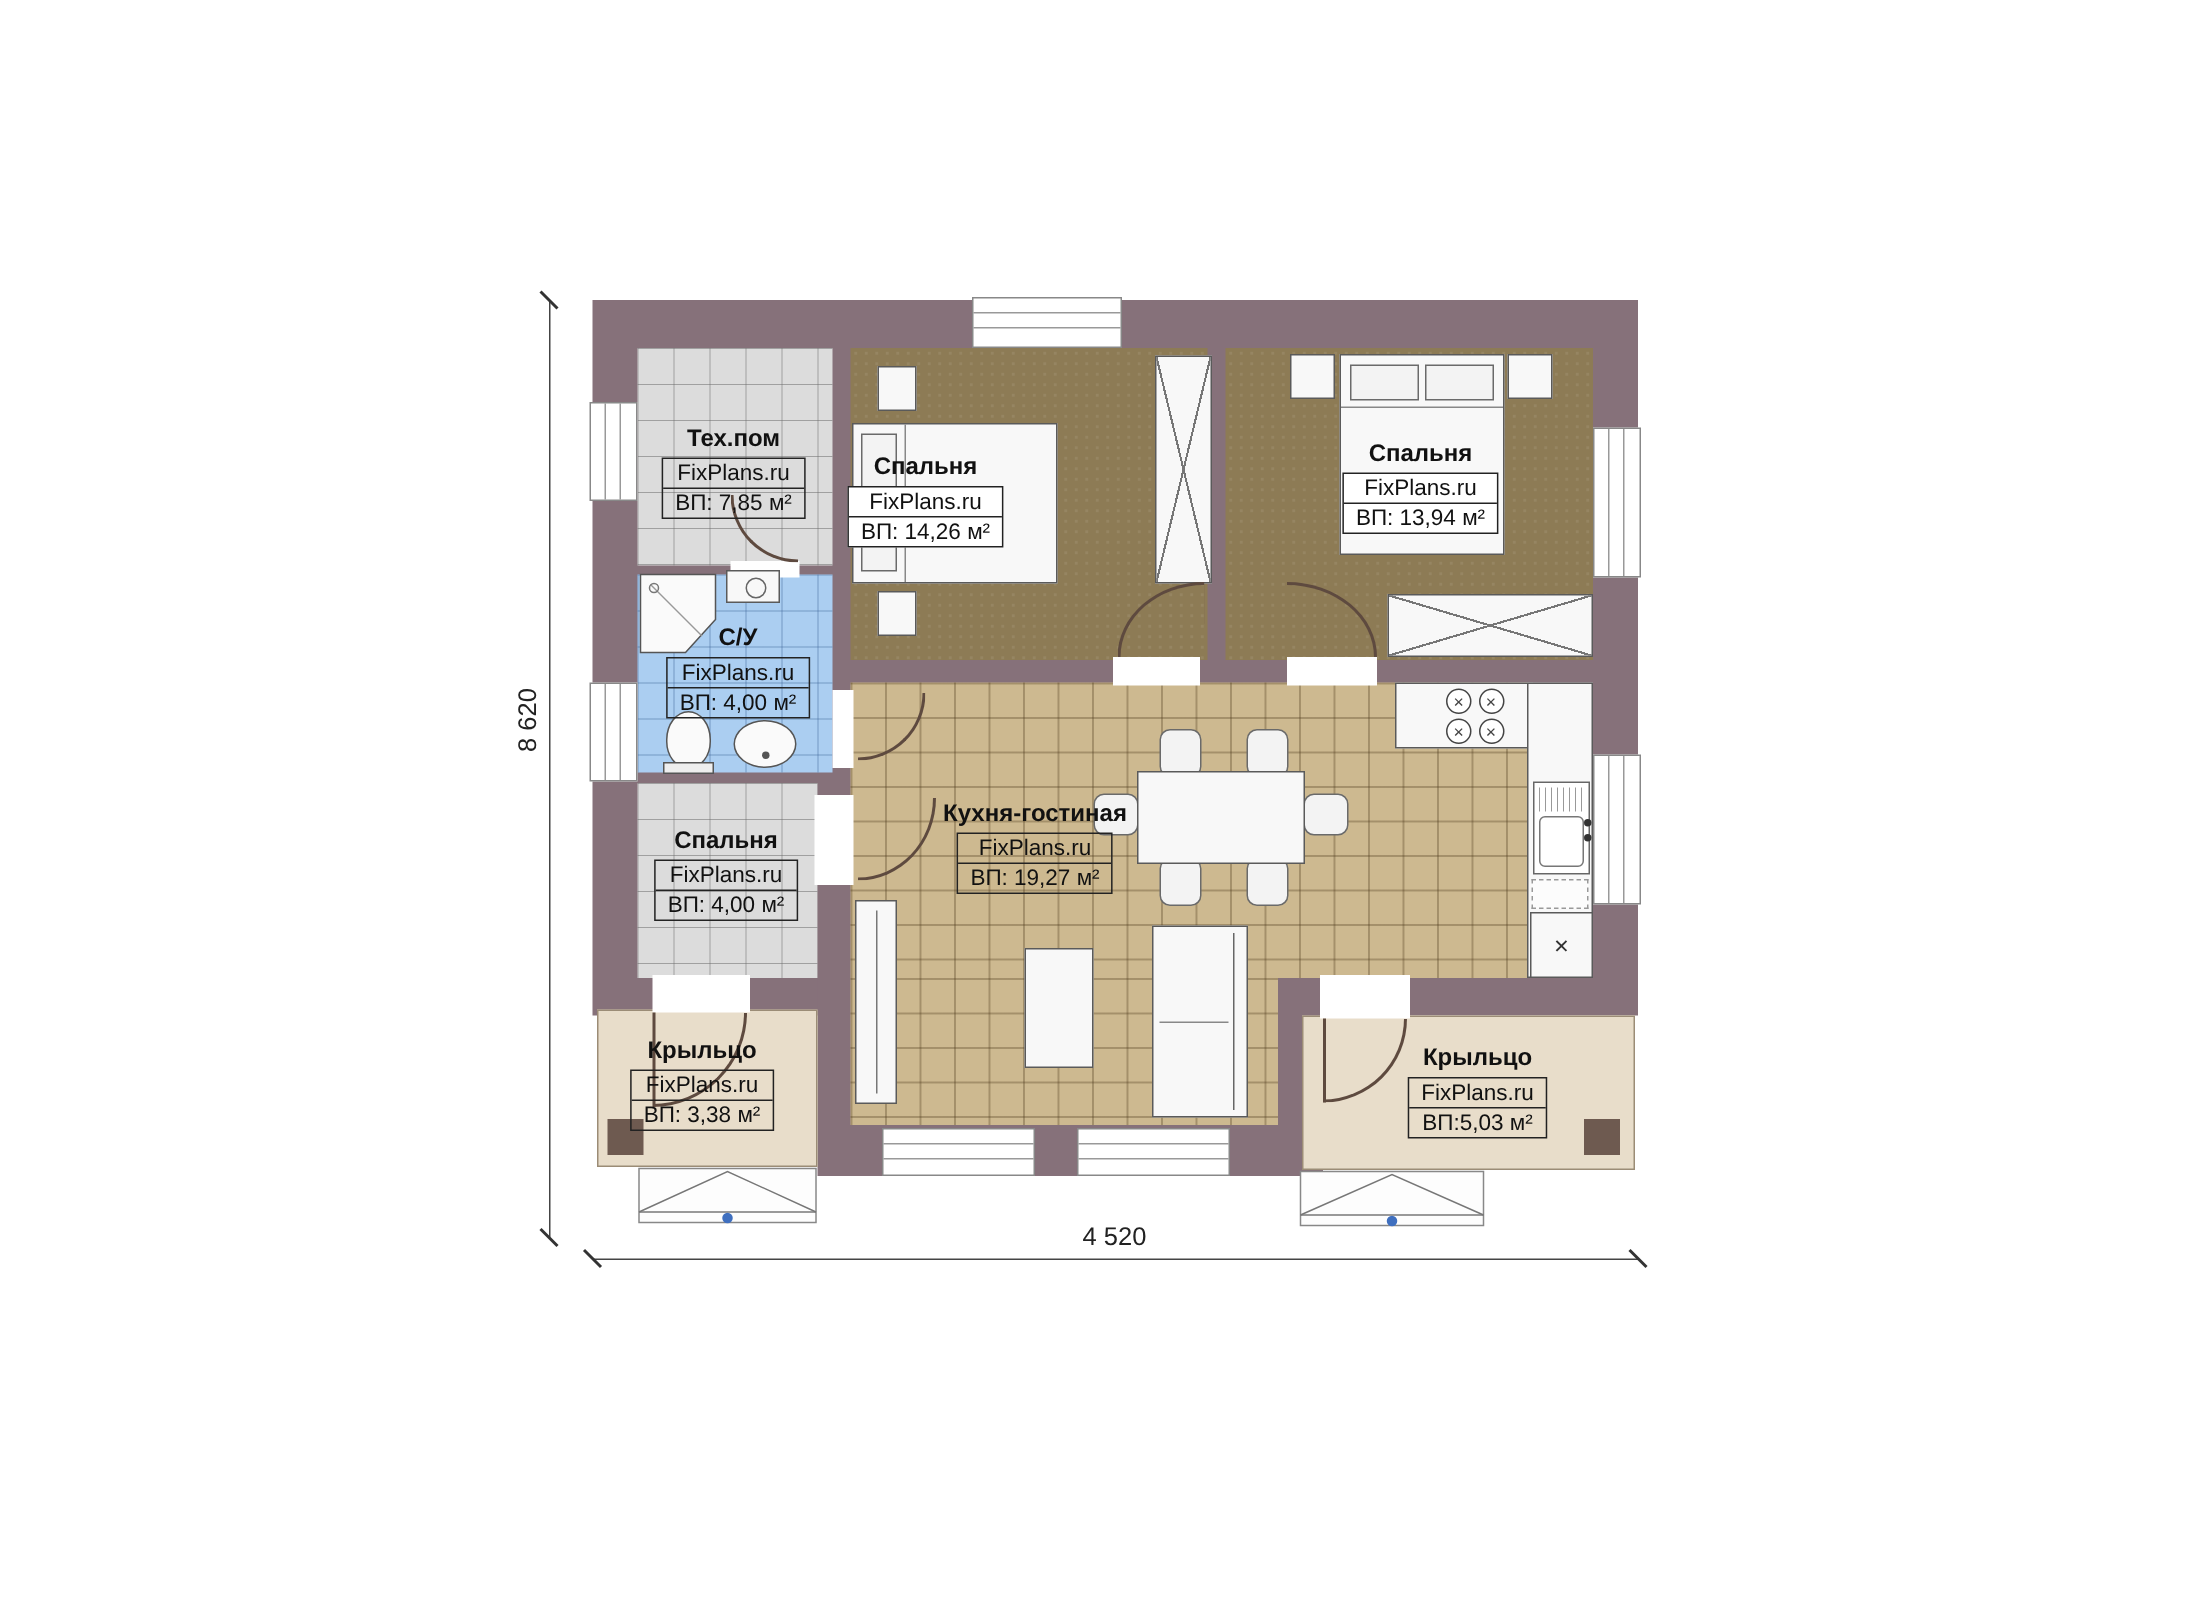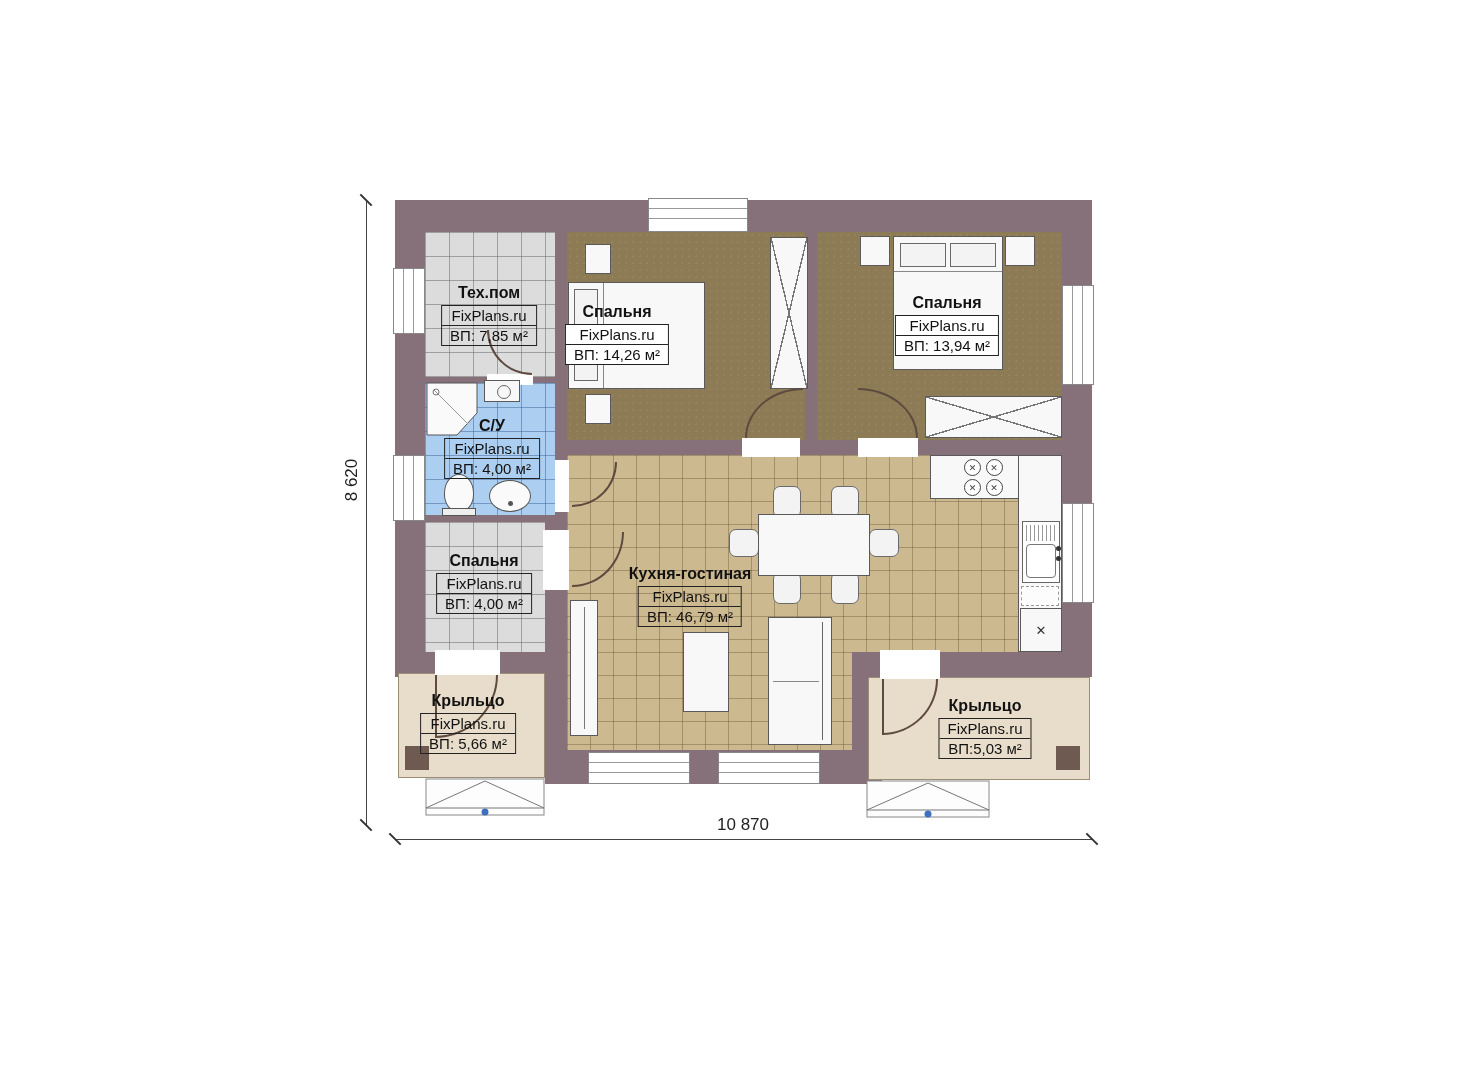--- a/index.html
+++ b/index.html
@@ -199,47 +199,47 @@
   </div>
 
   <div class="abs room-label" style="left:484px;top:552px;">
     <div class="room-name">Спальня</div>
     <div class="lbox">
       <div class="brand">FixPlans.ru</div>
       <div class="area">ВП: 4,00 м²</div>
     </div>
   </div>
 
-  <div class="abs room-label" style="left:690px;top:565px;">
+  <div class="abs room-label" style="left:690px;top:534px;">
     <div class="room-name">Кухня-гостиная</div>
     <div class="lbox">
       <div class="brand">FixPlans.ru</div>
-      <div class="area">ВП: 46,79 м²</div>
+      <div class="area">ВП: 19,27 м²</div>
     </div>
   </div>
 
   <div class="abs room-label" style="left:468px;top:692px;">
     <div class="room-name">Крыльцо</div>
     <div class="lbox">
       <div class="brand">FixPlans.ru</div>
-      <div class="area">ВП: 5,66 м²</div>
+      <div class="area">ВП: 3,38 м²</div>
     </div>
   </div>
 
   <div class="abs room-label" style="left:985px;top:697px;">
     <div class="room-name">Крыльцо</div>
     <div class="lbox">
       <div class="brand">FixPlans.ru</div>
       <div class="area">ВП:5,03 м²</div>
     </div>
   </div>
 
   <div class="abs dimline-v z6" style="left:366px;top:200px;height:625px;"></div>
   <div class="abs tick z6" style="left:358px;top:199px;transform:rotate(45deg);"></div>
   <div class="abs tick z6" style="left:358px;top:824px;transform:rotate(45deg);"></div>
   <div class="abs dim-label z6" style="left:316px;top:470px;width:72px;transform:rotate(-90deg);">8 620</div>
 
   <div class="abs dimline-h z6" style="left:395px;top:839px;width:697px;"></div>
   <div class="abs tick z6" style="left:387px;top:838px;transform:rotate(45deg);"></div>
   <div class="abs tick z6" style="left:1084px;top:838px;transform:rotate(45deg);"></div>
-  <div class="abs dim-label z6" style="left:698px;top:815px;width:90px;">10 870</div>
+  <div class="abs dim-label z6" style="left:698px;top:815px;width:90px;">4 520</div>
 
 </div>
 
 </body></html>

